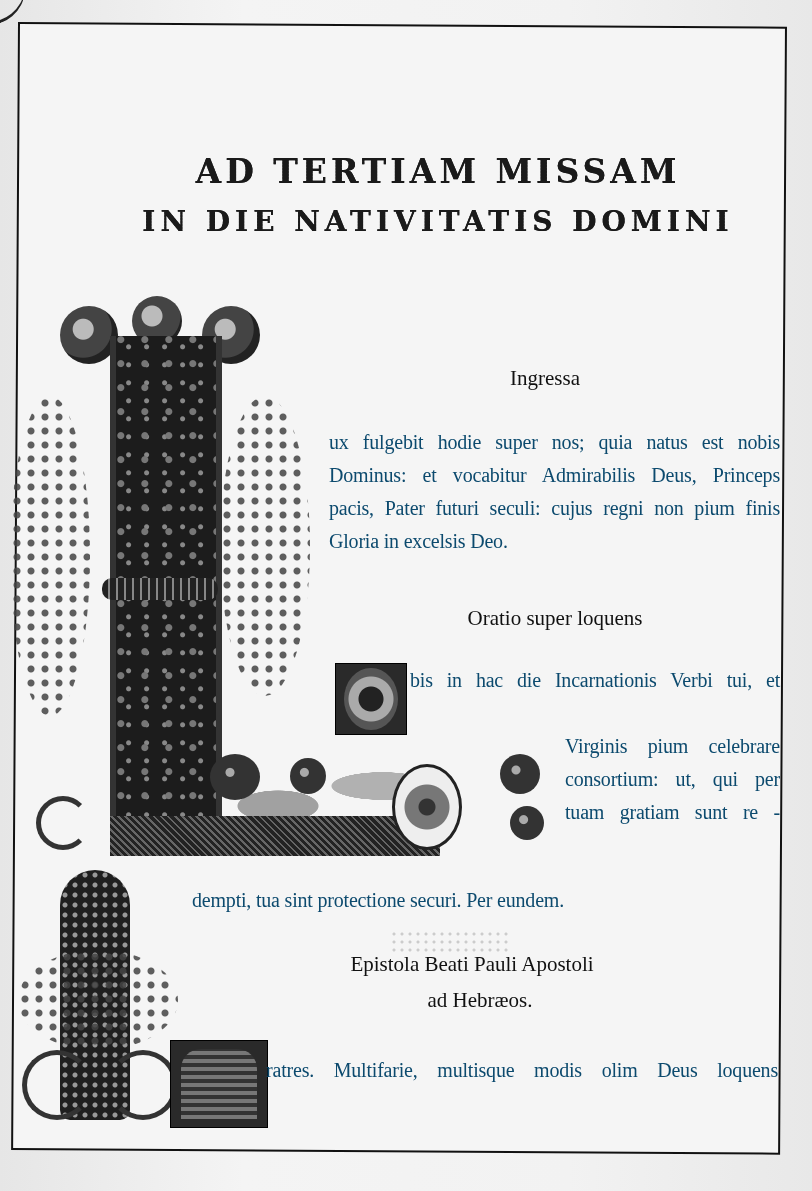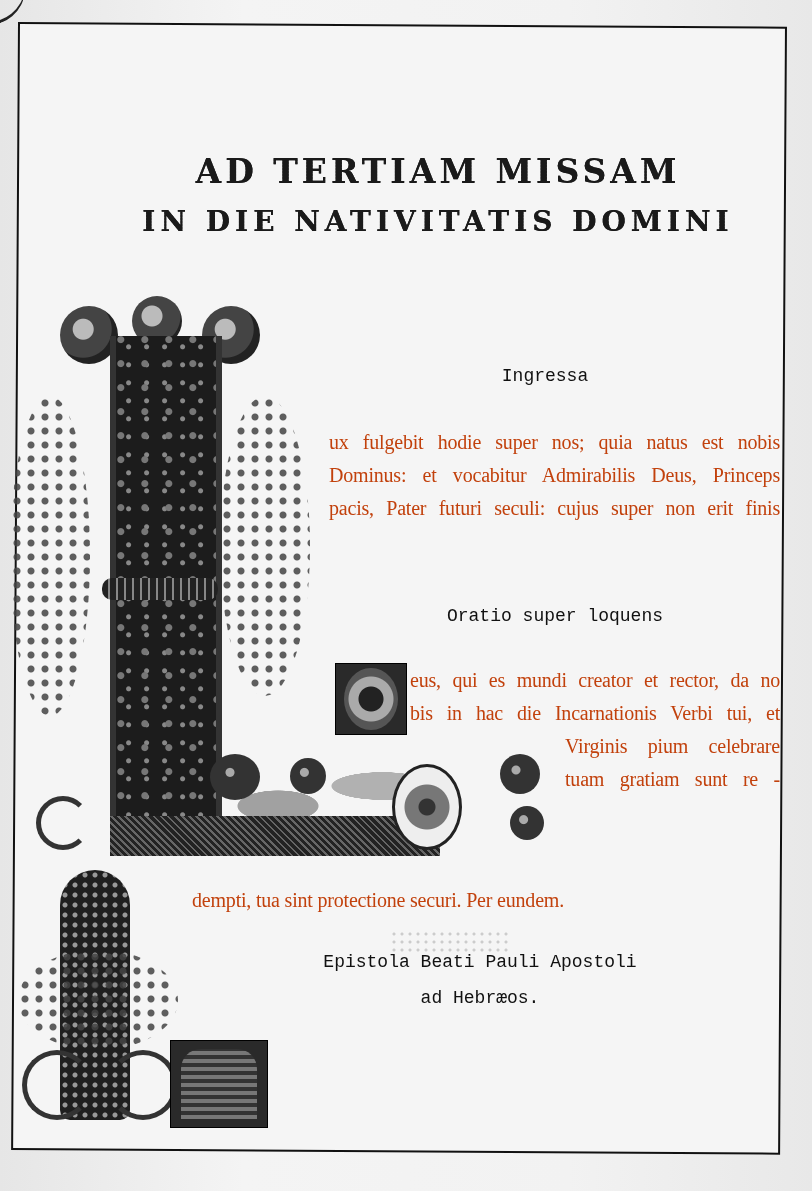--- a/index.html
+++ b/index.html
@@ -24,23 +24,23 @@
   }
   .title {
     position:absolute; left:0; width:812px; text-align:center;
     font-family:"DejaVu Serif", serif; font-weight:bold; letter-spacing:3px;padding-left:32px;
   }
   .title-main { top:152px; font-size:33px; letter-spacing:4px; }
   .title-sub { top:205px; font-size:28px; letter-spacing:5px; }
   .title span { background:repeating-linear-gradient(0deg,#111 0 2px,#555 2px 3px); -webkit-background-clip:text; background-clip:text; color:#1a1a1a; }
 
   .text {
-    position:absolute; font-family:"Liberation Serif", serif; font-size:20px; line-height:33px; color:#c2410c; letter-spacing:-0.2px;
+    position:absolute; font-family:"Liberation Serif", serif; font-size:20px; line-height:33px; color:#0c4a6e; letter-spacing:-0.2px;
   }
-  .heading { position:absolute; font-family:Liberation Mono, monospace; font-size:18px; color:#111; text-align:center; }
+  .heading { position:absolute; font-family:Liberation Serif, serif; font-size:21px; color:#111; text-align:center; }
 
   .line { display:block; white-space:nowrap; text-align:justify; text-align-last:justify; }
 
   
   .big-L { position:absolute; left:40px; top:296px; width:520px; height:590px; }
   .L-stem {
     position:absolute; left:70px; top:40px; width:100px; height:520px;
     background:
       radial-gradient(circle at 20% 15%, #777 0 3px, transparent 4px) 0 0/24px 24px,
       radial-gradient(circle at 70% 60%, #888 0 2px, transparent 3px) 0 0/18px 18px,
@@ -133,45 +133,47 @@
   <div class="bud" style="left:470px;top:510px;width:34px;height:34px;"></div>
   <div class="spray" style="left:-30px;top:100px;width:80px;height:320px;"></div>
   <div class="spray" style="left:180px;top:100px;width:90px;height:300px;"></div>
   <div class="curl" style="left:-4px;top:500px;width:44px;height:44px;"></div>
 </div>
 
 <div class="heading" style="left:480px;top:366px;width:130px;">Ingressa</div>
 <div class="text" style="left:329px;top:426px;width:451px;">
   <span class="line">ux fulgebit hodie super nos; quia natus est nobis</span>
   <span class="line">Dominus: et vocabitur Admirabilis Deus, Princeps</span>
-  <span class="line">pacis, Pater futuri seculi: cujus super non erit finis</span>
+  <span class="line">pacis, Pater futuri seculi: cujus regni non pium finis</span>
+  <span class="line" style="text-align-last:left;">Gloria in excelsis Deo.</span>
 </div>
 
 <div class="heading" style="left:420px;top:606px;width:270px;">Oratio  super loquens</div>
 <div class="initial-D">
     <div class="glyph"></div>
   </div>
 <div class="text" style="left:410px;top:664px;width:370px;">
-  <span class="line">eus, qui es mundi creator et rector, da no</span>
   <span class="line">bis in hac die Incarnationis Verbi tui, et</span>
 </div>
 <div class="text" style="left:565px;top:730px;width:215px;">
   <span class="line">Virginis pium celebrare</span>
+  <span class="line">consortium: ut, qui per</span>
   <span class="line">tuam gratiam sunt re -</span>
 </div>
 <div class="text" style="left:192px;top:884px;width:500px;">
   <span class="line" style="text-align-last:left;">dempti, tua sint protectione securi. Per eundem.</span>
 </div>
 
 <div class="faint-ornament"></div>
-<div class="heading" style="left:300px;top:952px;width:360px;">Epistola Beati Pauli Apostoli</div>
+<div class="heading" style="left:292px;top:952px;width:360px;">Epistola Beati Pauli Apostoli</div>
 <div class="heading" style="left:380px;top:988px;width:200px;">ad Hebræos.</div>
 
 <div class="pendant"></div>
 <div class="curl pendant-scroll-l"></div>
 <div class="curl pendant-scroll-r"></div>
 <div class="spray" style="left:18px;top:950px;width:160px;height:100px;"></div>
 
 <div class="initial-F">
     <div class="glyph"></div>
   </div>
 <div class="text" style="left:266px;top:1054px;width:512px;">
+  <span class="line">ratres. Multifarie, multisque modis olim Deus loquens</span>
 </div>
 
 </body></html>

